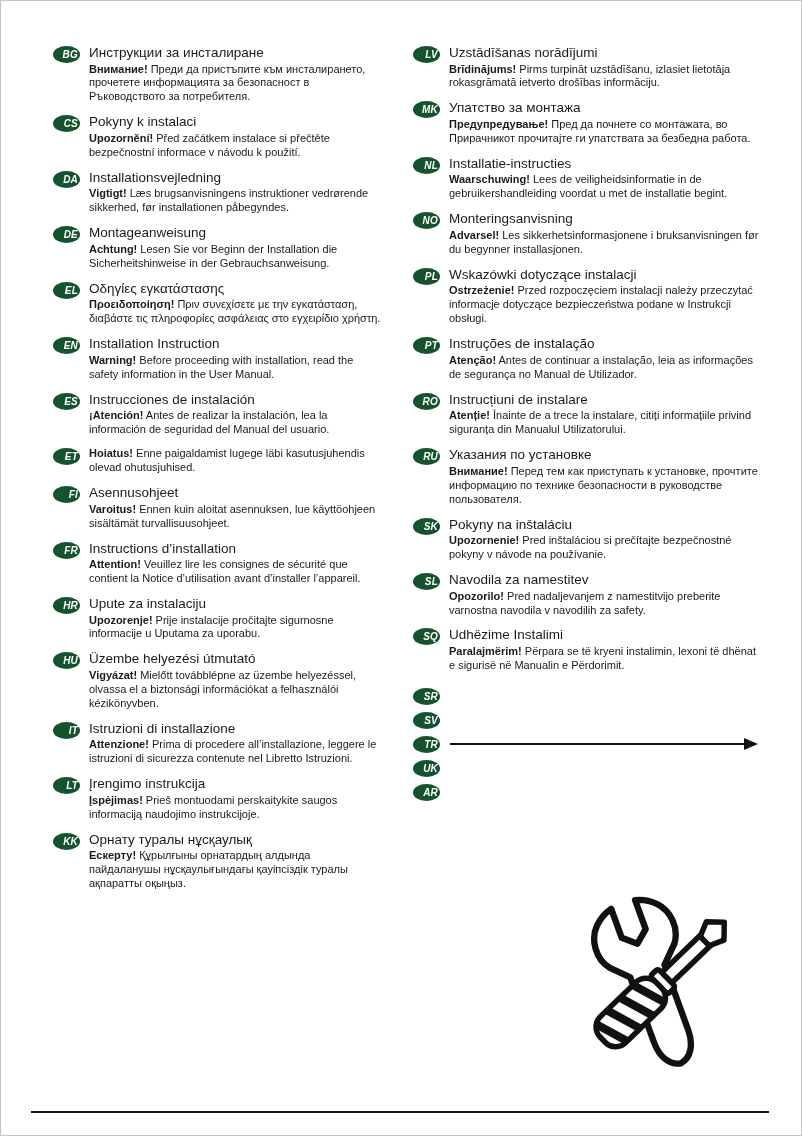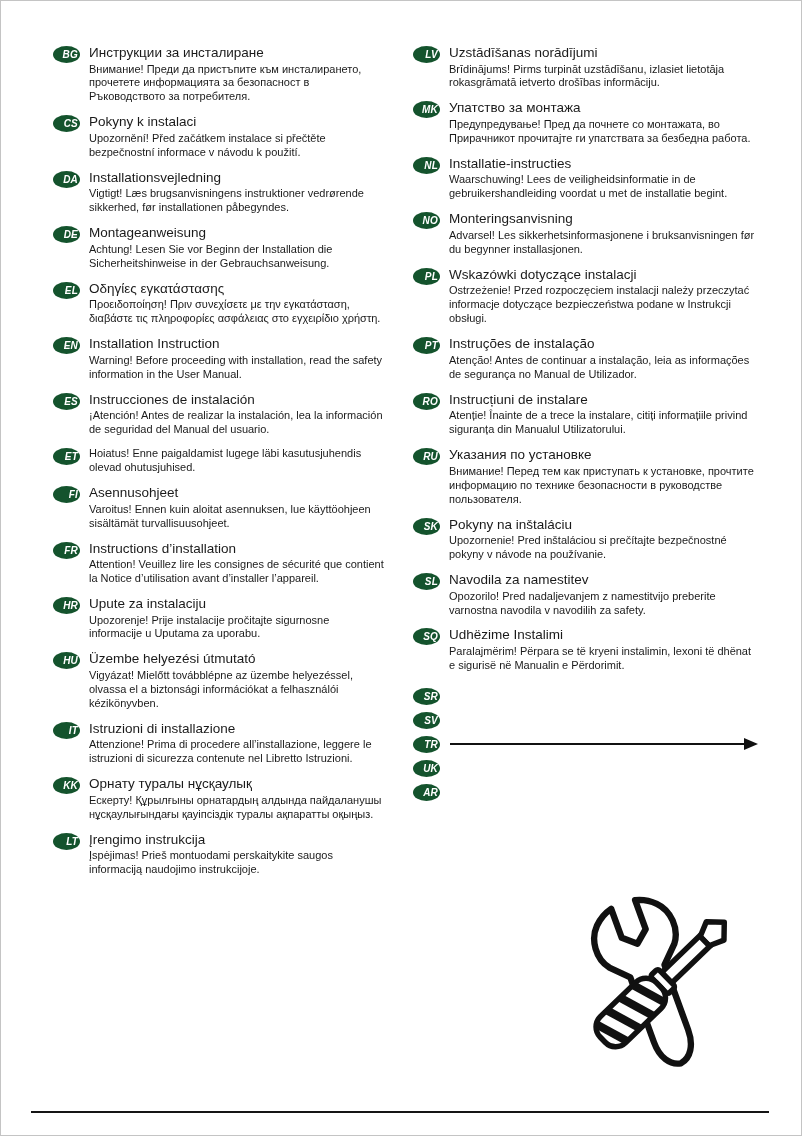--- a/index.html
+++ b/index.html
@@ -28,21 +28,21 @@
     border-radius:50%;
     text-align:right;
     font-size:10px;line-height:17px;
     font-weight:700;font-style:italic;
     letter-spacing:.2px;
     margin-top:1px;
   }
   .entry-text{flex:1 1 auto;min-width:0;}
   .title{font-size:13.5px;line-height:1.15;margin-bottom:2px;}
   .body{font-size:11px;line-height:1.27;}
-  .body b{font-weight:400;}
+  .body b{font-weight:700;}
   .more-row{display:flex;align-items:center;margin-top:14px;}
   .more-badges{display:flex;gap:6px;margin-right:10px;flex-direction:column;}
   .arrow{flex:1 1 auto;height:2px;background:#111;position:relative;margin-right:14px;}
   .arrow::after{
     content:'';position:absolute;right:-13px;top:-5px;
     border-left:14px solid #111;
     border-top:6px solid transparent;
     border-bottom:6px solid transparent;
   }
   .tools{position:absolute;left:552px;top:884px;width:200px;height:212px;}
@@ -139,31 +139,31 @@
     </div>
   </div>
         <div class="entry">
     <span class="badge">IT</span>
     <div class="entry-text">
       <div class="title">Istruzioni di installazione</div>
       <div class="body"><b>Attenzione!</b><span> Prima di procedere all’installazione, leggere le istruzioni di sicurezza contenute nel Libretto Istruzioni.</span></div>
     </div>
   </div>
         <div class="entry">
+    <span class="badge">LT</span>
+    <div class="entry-text">
+      <div class="title">Įrengimo instrukcija</div>
+      <div class="body"><b>Įspėjimas!</b><span> Prieš montuodami perskaitykite saugos informaciją naudojimo instrukcijoje.</span></div>
+    </div>
+  </div>
+        <div class="entry">
     <span class="badge">KK</span>
     <div class="entry-text">
       <div class="title">Орнату туралы нұсқаулық</div>
       <div class="body"><b>Ескерту!</b><span> Құрылғыны орнатардың алдында пайдаланушы нұсқаулығындағы қауіпсіздік туралы ақпаратты оқыңыз.</span></div>
-    </div>
-  </div>
-        <div class="entry">
-    <span class="badge">LT</span>
-    <div class="entry-text">
-      <div class="title">Įrengimo instrukcija</div>
-      <div class="body"><b>Įspėjimas!</b><span> Prieš montuodami perskaitykite saugos informaciją naudojimo instrukcijoje.</span></div>
     </div>
   </div>
       </div>
   </div>
 
   <div class="col col-right">
     <div>
         <div class="entry">
     <span class="badge">LV</span>
     <div class="entry-text">

